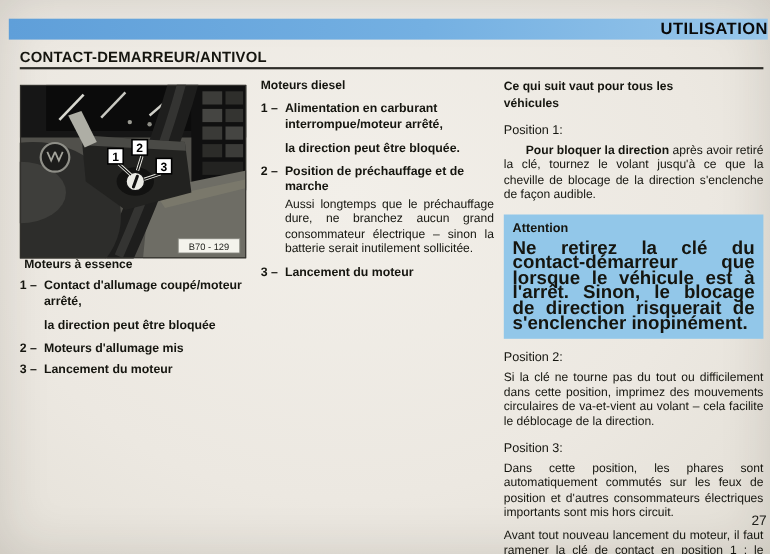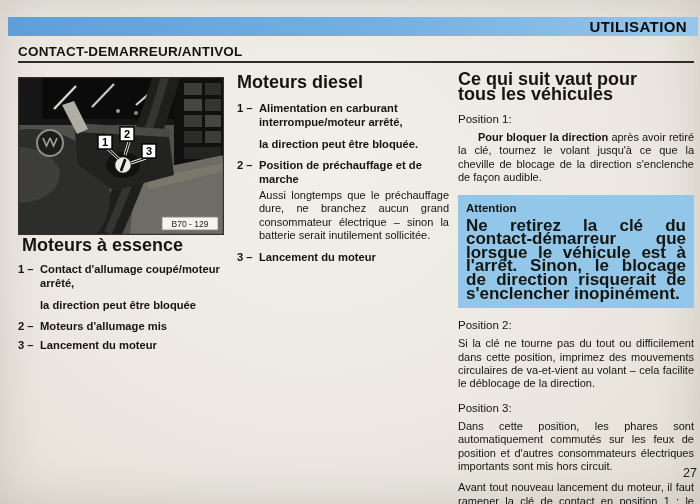--- a/index.html
+++ b/index.html
@@ -7,35 +7,35 @@
     position:relative; width:700px; height:504px; overflow:hidden;
     background: radial-gradient(ellipse at 45% 35%, #f2efe9 0%, #ece8e1 60%, #e3dfd6 100%);
     box-shadow: inset 0 0 46px rgba(40,35,25,0.14);
     font-family:"Liberation Sans", sans-serif; color:#15150f;
   }
   
   .topbar {
     position:absolute; left:8px; top:17px; width:690px; height:19px;
     background: linear-gradient(90deg,#5f9fd9 0%, #74b0e2 55%, #97c6ea 100%);
     display:flex; align-items:center; justify-content:flex-end;
-    padding-right:11px; box-sizing:border-box;
+    box-sizing:border-box;
   }
   .topbar .label { font-weight:bold; font-size:15px; letter-spacing:.4px; color:#0a0a0a; }
 
   .main-title { position:absolute; left:18px; top:44px; font-size:13.5px; font-weight:bold; letter-spacing:.2px; }
   .rule { position:absolute; left:18px; top:61px; width:676px; height:2px; background:#2e2d29; }
 
   .col { position:absolute; box-sizing:border-box; }
   .col-left  { left:18px;  top:77px; width:211px; }
   .col-mid   { left:237px; top:72px; width:212px; }
   .col-right { left:458px; top:72px; width:236px; }
 
   .photo { display:block; width:206px; height:158px; }
 
-  h3.sec { font-size:18px; font-weight:bold; margin:0; }
+  h3.sec { font-size:11px; font-weight:bold; margin:0; }
   .col-left h3.sec { margin:0 0 6px 4px; }
   .col-mid  h3.sec { margin:0 0 8px 0; }
   .col-right h3.sec { margin:0 0 0 0; width:205px; line-height:15px; }
 
   .li { display:flex; font-size:11.2px; font-weight:bold; line-height:14px; margin-bottom:5px; }
   .li .num { width:22px; flex:none; white-space:nowrap; }
   .li .body { flex:1; }
   .gapline { margin-top:8px; }
   .note {
     font-size:11px; font-weight:normal; line-height:13.4px;

